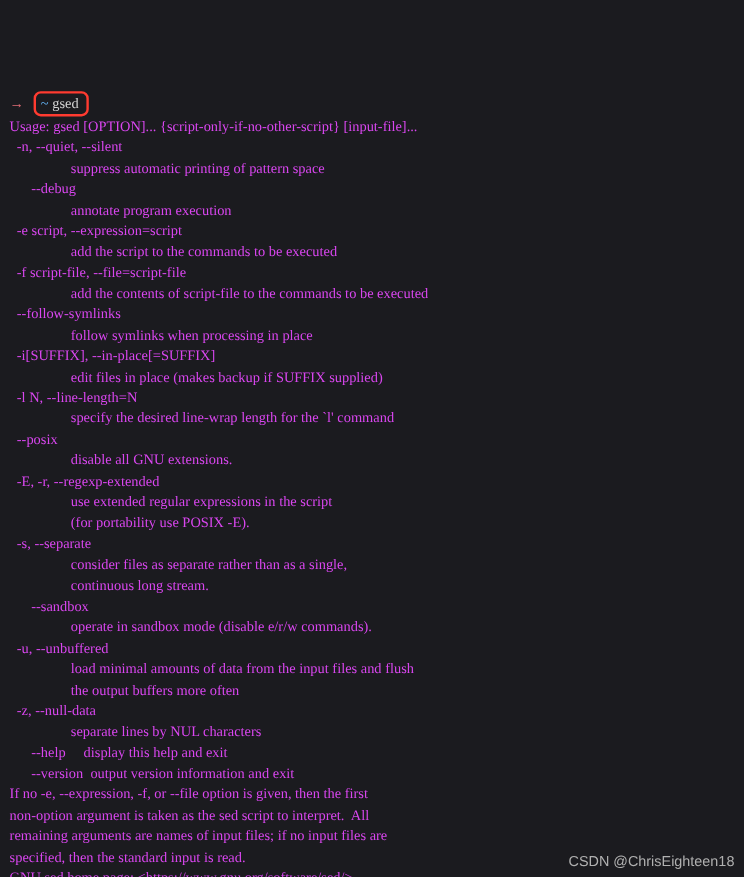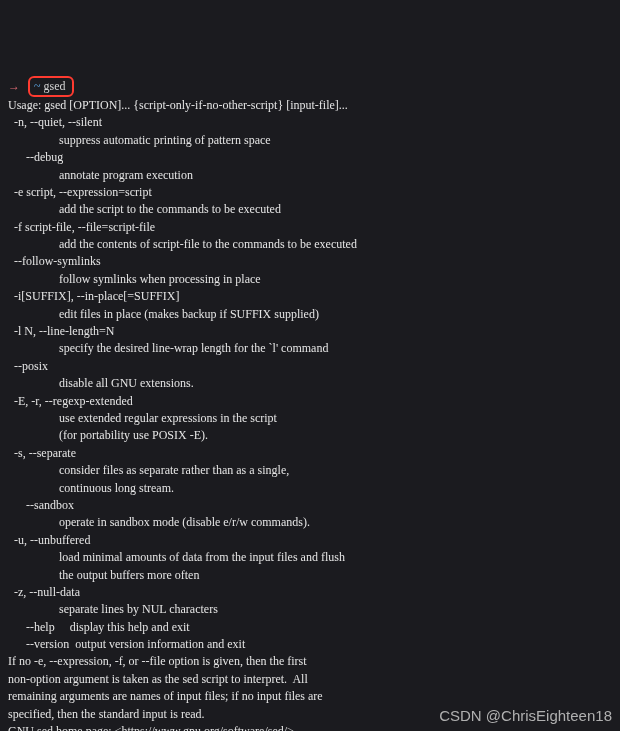--- a/index.html
+++ b/index.html
@@ -19,28 +19,28 @@
     .prompt-arrow { color: #e06c75; }
     .prompt-tilde { color: #61afef; }
     .highlight-box {
       display: inline-block;
       border: 2px solid #ff3b30;
       border-radius: 6px;
       padding: 0 6px 0 4px;
       margin-left: 2px;
     }
     .cmd { color: #d4d4d4; }
-    .out { color: #e5e5e5; }
+    .out { color: #d946ef; }
     .watermark {
       position: absolute;
       right: 8px;
       bottom: 4px;
       color: #b0b0b0;
       font-family: Arial, sans-serif;
-      font-size: 15px;
+      font-size: 12px;
       white-space: nowrap;
     }
     .line { display: block; }
   </style>
 </head>
 <body>
 
 
 
 <span class="line"><span class="prompt-arrow">→</span>  <span class="highlight-box"><span class="prompt-tilde">~</span> <span class="cmd">gsed</span></span></span><span class="out line">Usage: gsed [OPTION]... {script-only-if-no-other-script} [input-file]...</span><span class="out line"></span><span class="out line">  -n, --quiet, --silent</span><span class="out line">                 suppress automatic printing of pattern space</span><span class="out line">      --debug</span><span class="out line">                 annotate program execution</span><span class="out line">  -e script, --expression=script</span><span class="out line">                 add the script to the commands to be executed</span><span class="out line">  -f script-file, --file=script-file</span><span class="out line">                 add the contents of script-file to the commands to be executed</span><span class="out line">  --follow-symlinks</span><span class="out line">                 follow symlinks when processing in place</span><span class="out line">  -i[SUFFIX], --in-place[=SUFFIX]</span><span class="out line">                 edit files in place (makes backup if SUFFIX supplied)</span><span class="out line">  -l N, --line-length=N</span><span class="out line">                 specify the desired line-wrap length for the `l' command</span><span class="out line">  --posix</span><span class="out line">                 disable all GNU extensions.</span><span class="out line">  -E, -r, --regexp-extended</span><span class="out line">                 use extended regular expressions in the script</span><span class="out line">                 (for portability use POSIX -E).</span><span class="out line">  -s, --separate</span><span class="out line">                 consider files as separate rather than as a single,</span><span class="out line">                 continuous long stream.</span><span class="out line">      --sandbox</span><span class="out line">                 operate in sandbox mode (disable e/r/w commands).</span><span class="out line">  -u, --unbuffered</span><span class="out line">                 load minimal amounts of data from the input files and flush</span><span class="out line">                 the output buffers more often</span><span class="out line">  -z, --null-data</span><span class="out line">                 separate lines by NUL characters</span><span class="out line">      --help     display this help and exit</span><span class="out line">      --version  output version information and exit</span><span class="out line"></span><span class="out line">If no -e, --expression, -f, or --file option is given, then the first</span><span class="out line">non-option argument is taken as the sed script to interpret.  All</span><span class="out line">remaining arguments are names of input files; if no input files are</span><span class="out line">specified, then the standard input is read.</span><span class="out line"></span><span class="out line">GNU sed home page: &lt;https://www.gnu.org/software/sed/&gt;.</span>

